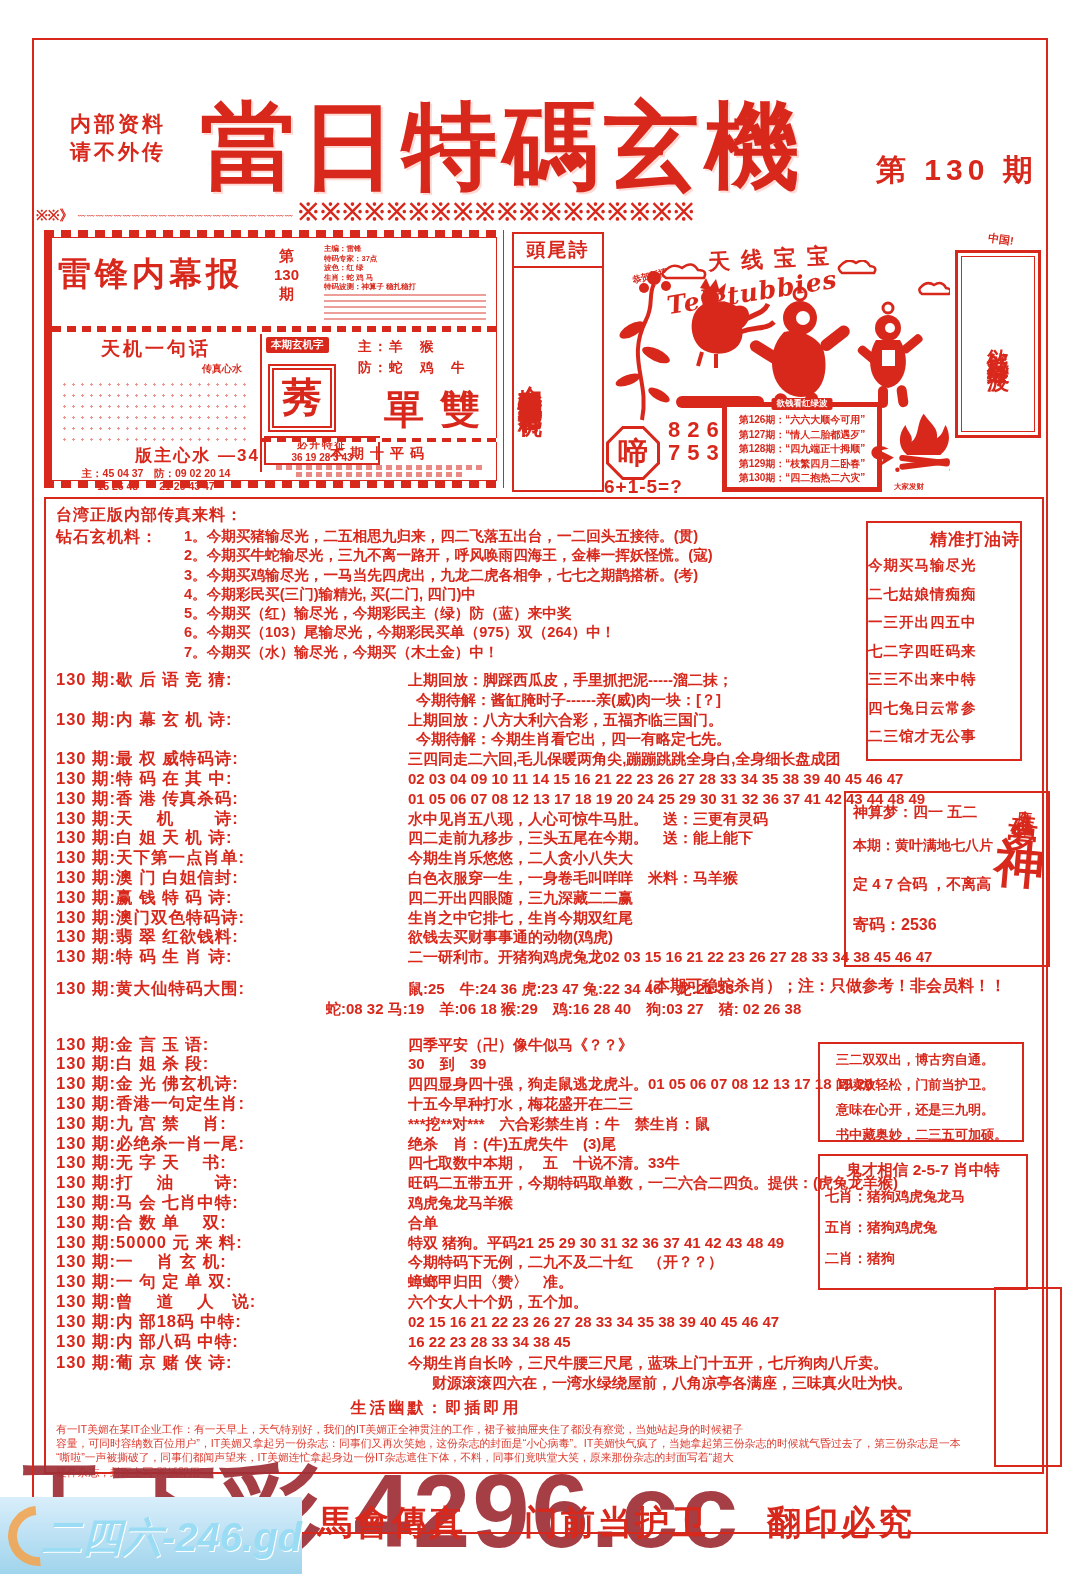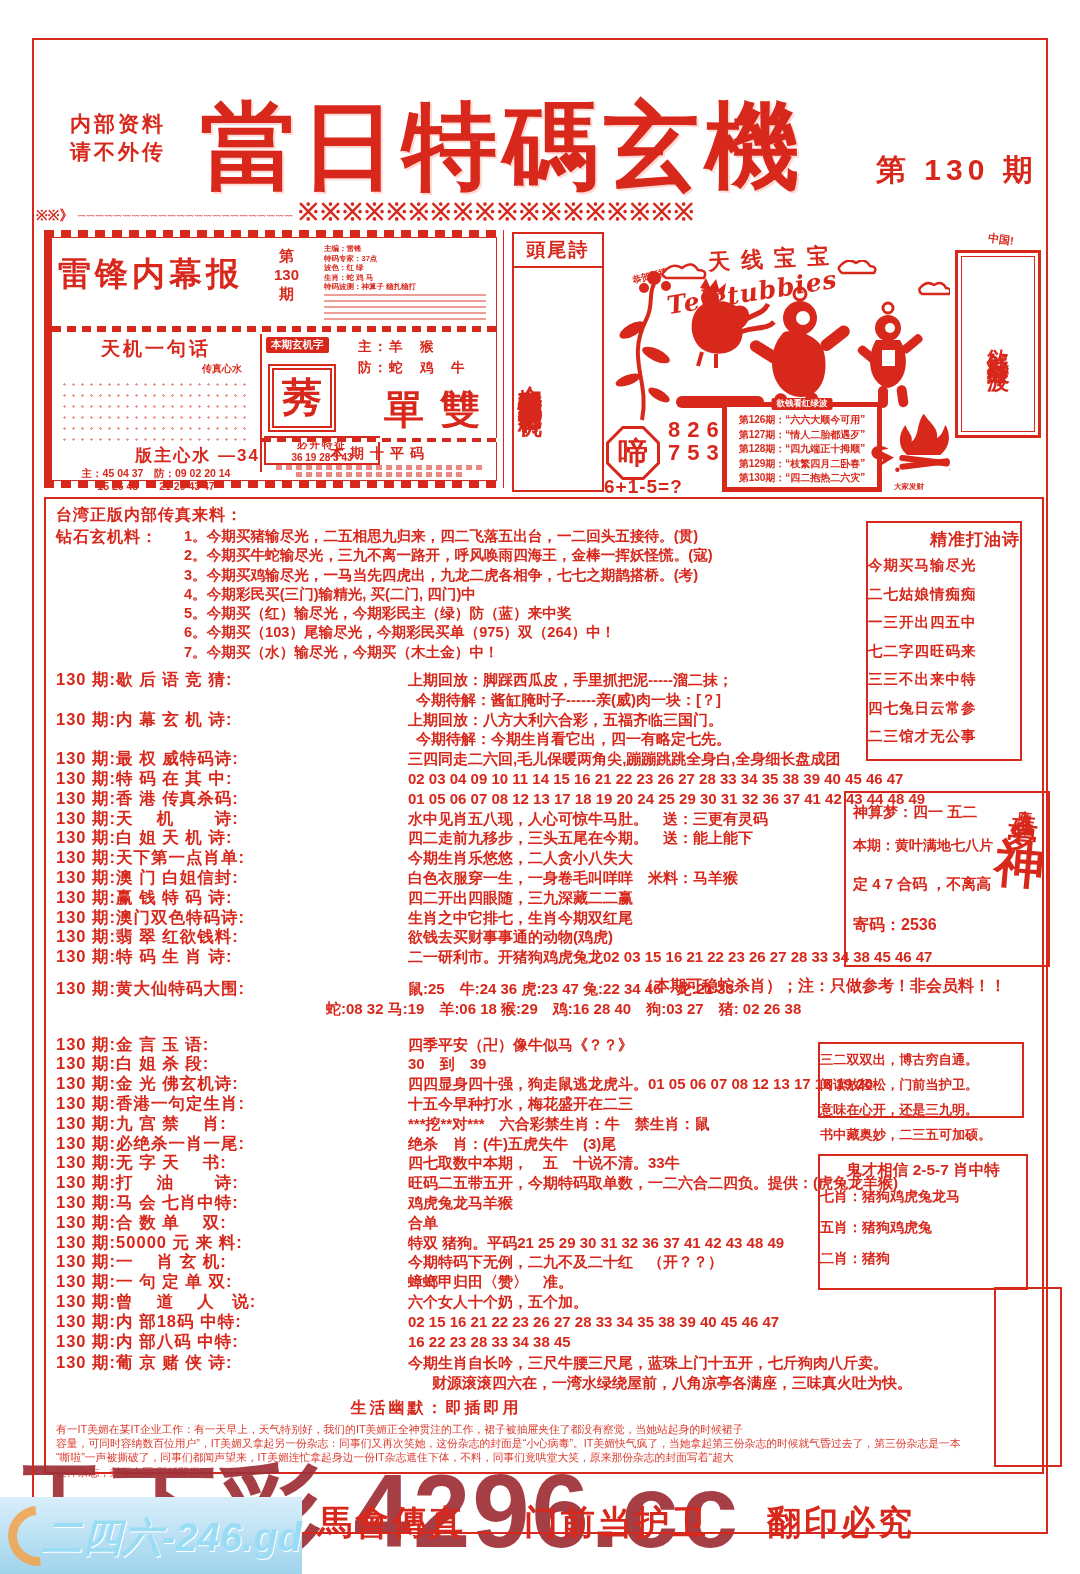--- a/index.html
+++ b/index.html
@@ -89,25 +89,25 @@
   .humor .li{font-size:10.8px;line-height:14.2px;font-weight:normal;color:#dc3a2e;white-space:nowrap;overflow:hidden}
   
   .poem{left:820px;top:22px;width:152px;height:236px}
   .poem .t{font-size:17px;text-align:right;margin-top:5px;letter-spacing:1px}
   .poem .li{font-size:14.5px;line-height:28.5px;text-align:left;letter-spacing:1px}
   .dream{left:798px;top:292px;width:202px;height:172px}
   .dream .l{position:absolute;left:7px;white-space:nowrap}
   .seal{position:absolute;right:4px;top:4px;height:160px;writing-mode:vertical-rl;text-orientation:upright;
         transform:rotate(5deg);font-family:"Liberation Serif",serif;line-height:1}
   .seal .s0{font-size:17px}.seal .s1{font-size:30px}.seal .s2{font-size:15px}.seal .s3{font-size:50px}.seal .s4{font-size:24px}
-  .quotes{left:772px;top:543px;width:206px;height:76px;padding:3px 0 0 0;box-sizing:border-box}
+  .quotes{left:772px;top:543px;width:206px;height:100px;padding:3px 0 0 16px;box-sizing:border-box}
   .quotes .li{font-size:13.2px;line-height:25px;white-space:nowrap}
   .ghost{left:772px;top:655px;width:206px;height:132px}
   .ghost .t{font-size:15.5px;text-align:center;margin-top:4px}
-  .ghost .li{font-size:14px;line-height:31px;white-space:nowrap}
+  .ghost .li{font-size:14px;line-height:31px;padding-left:5px;white-space:nowrap}
   .blank{left:948px;top:788px;width:64px;height:176px}
   
   .wm{left:8px;top:1444px;font-size:103px;letter-spacing:2px;color:#a03038;opacity:.93;z-index:40;white-space:nowrap}
   .bluebar{left:0;top:1497px;width:302px;height:77px;background:linear-gradient(#d9eefb,#9fd4ec);z-index:42}
   .bluelogo{left:42px;top:1510px;font-size:40px;font-style:italic;color:#9adcf4;z-index:43;
             text-shadow:1px 1px 0 #fff}
   .crescent{left:8px;top:1506px;width:42px;height:42px;border-radius:50%;border:9px solid #f5a24a;
             border-right-color:transparent;border-top-color:transparent;transform:rotate(40deg);z-index:42;opacity:.85}
   .stamps{left:318px;top:1500px;z-index:45;display:flex;gap:58px}
   .stamps span{font-size:34px;letter-spacing:3px;font-family:"Liberation Serif",serif}

